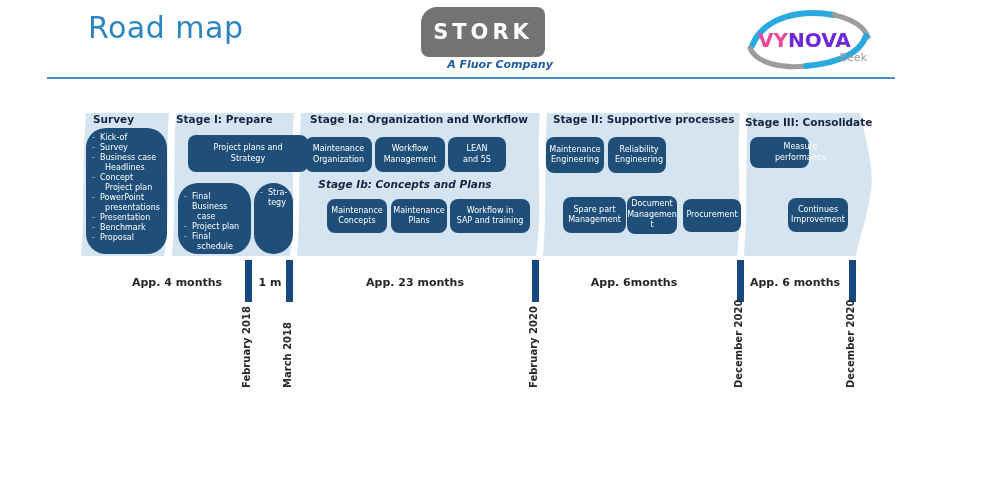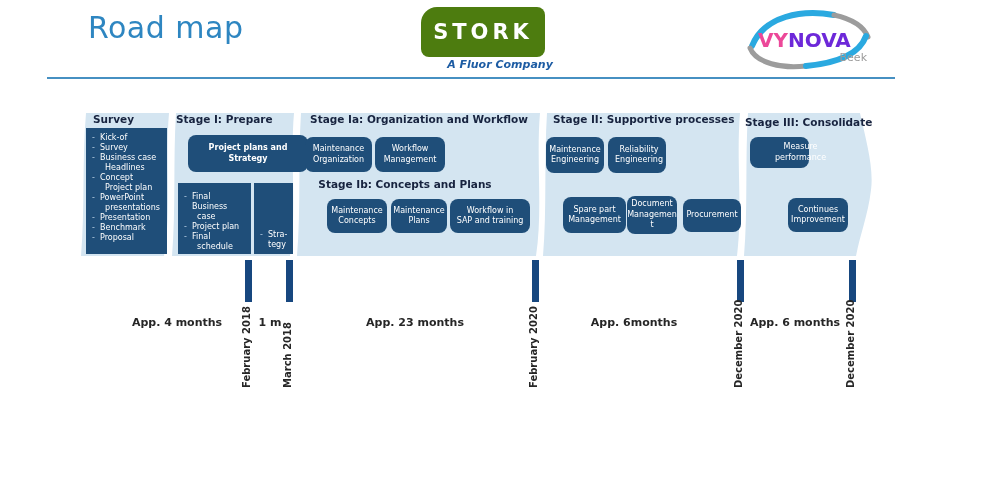--- a/index.html
+++ b/index.html
@@ -13,60 +13,60 @@
     position:relative;width:1000px;height:504px;background:#fff;
     font-family:"DejaVu Sans","Liberation Sans",sans-serif;overflow:hidden;
   }
   
   .page-title{
     position:absolute;left:88px;top:10px;font-size:30px;color:var(--accent);
     font-weight:400;letter-spacing:.5px;
   }
   .divider{position:absolute;left:47px;top:77px;width:848px;height:2px;background:#4690c2;}
   .stork-box{
-    position:absolute;left:421px;top:7px;width:124px;height:50px;background:#4d7c0f;
+    position:absolute;left:421px;top:7px;width:124px;height:50px;background:#737373;
     border-radius:16px 8px 8px 8px;display:flex;align-items:center;justify-content:center;
   }
   .stork-text{color:#fff;font-weight:bold;font-size:21px;letter-spacing:4px;}
   .stork-tagline{
     position:absolute;left:445px;top:58px;width:110px;text-align:center;
     font-style:italic;font-weight:bold;font-size:11px;color:#1d5ca3;
   }
   .vynova{position:absolute;left:742px;top:6px;width:145px;height:64px;}
   .vynova svg{position:absolute;left:0;top:0;}
   .vynova-name{position:absolute;left:16px;top:22px;font-size:20px;font-weight:800;white-space:nowrap;}
   .vy{color:#ec4899;}
   .nova{color:#6d28d9;}
   .vynova-site{position:absolute;right:20px;top:45px;font-size:11px;color:#9a9a9a;font-weight:400;}
   
   .bands{position:absolute;left:0;top:0;}
   
   .stage-title{position:absolute;font-size:10.5px;font-weight:bold;color:#17233f;white-space:nowrap;}
   #t-survey{left:93px;top:113px;}
   #t-s1{left:176px;top:113px;width:96px;text-align:center;}
   #t-s1a{left:299px;top:113px;width:240px;text-align:center;}
-  #t-s1b{left:315px;top:178px;width:180px;text-align:center;}
+  #t-s1b{left:315px;top:178px;width:180px;text-align:center;font-style:italic;}
   #t-s2{left:553px;top:113px;width:178px;text-align:center;}
   #t-s3{left:745px;top:116px;width:126px;text-align:center;}
   
   .box{
     position:absolute;background:var(--box);color:#fff;border-radius:8px;
     display:flex;align-items:center;justify-content:center;text-align:center;
     white-space:pre-line;font-size:8px;line-height:1.3;padding:2px;box-sizing:border-box;
   }
   .listbox{
-    position:absolute;background:var(--box);border-radius:0;color:#fff;
+    position:absolute;background:var(--box);border-radius:20px;color:#fff;
     font-size:8px;line-height:1.25;padding:5px 3px 4px 5px;box-sizing:border-box;
   }
   .listbox ul{list-style:none;margin:0;padding:0;}
   .listbox li{position:relative;padding-left:9px;white-space:pre-wrap;}
   .listbox li::before{content:"-";position:absolute;left:1px;top:0;color:#bcd2e8;}
-  .listbox.vcenter{display:flex;align-items:flex-end;}
+  .listbox.vcenter{display:flex;align-items:flex-start;}
   #box-survey{left:86px;top:128px;width:81px;height:126px;}
-  #box-s1-plan{left:188px;top:135px;width:120px;height:37px;font-weight:bold;}
+  #box-s1-plan{left:188px;top:135px;width:120px;height:37px;}
   #box-s1-final{left:178px;top:183px;width:73px;height:71px;padding-top:9px;}
   #box-s1-strategy{left:254px;top:183px;width:39px;height:71px;}
   #box-1a-1{left:305px;top:137px;width:67px;height:35px;}
   #box-1a-2{left:375px;top:137px;width:70px;height:35px;}
   #box-1a-3{left:448px;top:137px;width:58px;height:35px;}
   #box-1b-1{left:327px;top:199px;width:60px;height:34px;}
   #box-1b-2{left:391px;top:199px;width:56px;height:34px;}
   #box-1b-3{left:450px;top:199px;width:80px;height:34px;}
   #box-2a-1{left:546px;top:137px;width:58px;height:36px;}
   #box-2a-2{left:608px;top:137px;width:58px;height:36px;padding-left:6px;}
@@ -74,21 +74,21 @@
   #box-2b-1{left:563px;top:197px;width:63px;height:36px;}
   #box-2b-2{left:627px;top:196px;width:50px;height:38px;}
   #box-2b-3{left:683px;top:199px;width:58px;height:33px;}
   #box-3-1{left:750px;top:137px;width:59px;height:31px;padding-left:44px;}
   #box-3-2{left:788px;top:198px;width:60px;height:34px;}
   
   .bar{position:absolute;width:7px;top:260px;height:42px;background:var(--bar);}
   #bar-1{left:245px;} #bar-2{left:286px;} #bar-3{left:532px;} #bar-4{left:737px;} #bar-5{left:849px;}
   .duration{
     position:absolute;top:276px;font-size:11px;font-weight:bold;color:#262626;
-    white-space:nowrap;text-align:center;margin-top:40px;
+    white-space:nowrap;text-align:center;
   }
   #dur-1{left:107px;width:140px;} #dur-2{left:250px;width:40px;} #dur-3{left:345px;width:140px;}
   #dur-4{left:564px;width:140px;} #dur-5{left:725px;width:140px;}
   .milestone{
     position:absolute;width:80px;height:14px;transform:rotate(-90deg);
     transform-origin:left top;font-size:10px;font-weight:600;color:#262626;white-space:nowrap;
     top:388px;
   }
   #ms-1{left:241px;} #ms-2{left:282px;} #ms-3{left:528px;} #ms-4{left:733px;} #ms-5{left:845px;}
 </style>
@@ -162,20 +162,22 @@
     <ul>
         <li>Stra-
 tegy</li>
       </ul>
   </div>
 
   <div id="box-1a-1" class="box">Maintenance
 Organization</div>
   <div id="box-1a-2" class="box">Workflow
 Management</div>
+  <div id="box-1a-3" class="box">LEAN
+and 5S</div>
 
   <div id="box-1b-1" class="box">Maintenance
 Concepts</div>
   <div id="box-1b-2" class="box">Maintenance
 Plans</div>
   <div id="box-1b-3" class="box">Workflow in
 SAP and training</div>
 
   <div id="box-2a-1" class="box">Maintenance
 Engineering</div>

